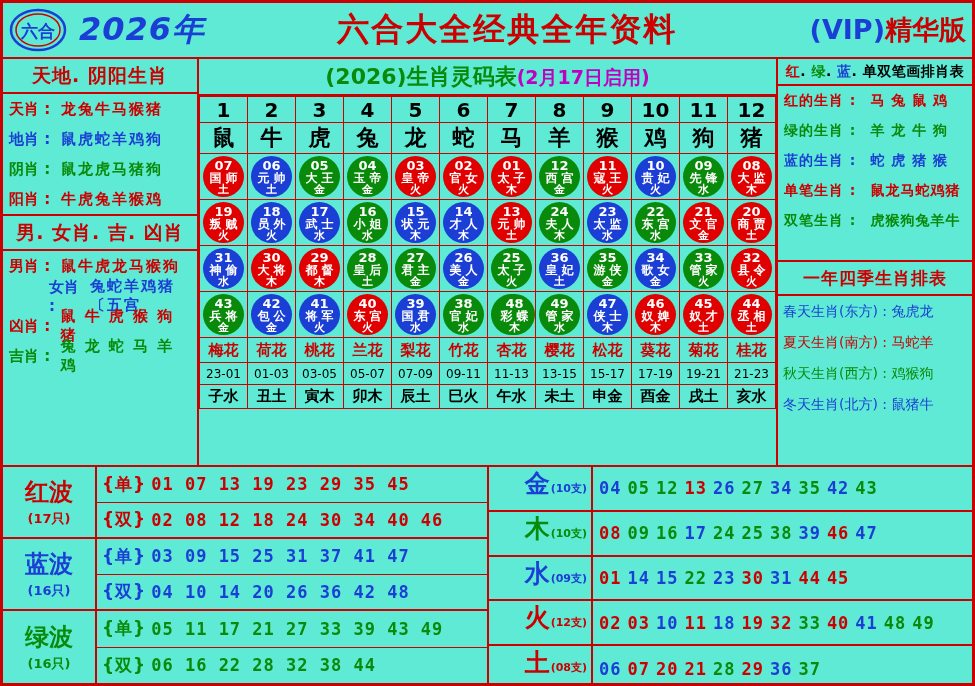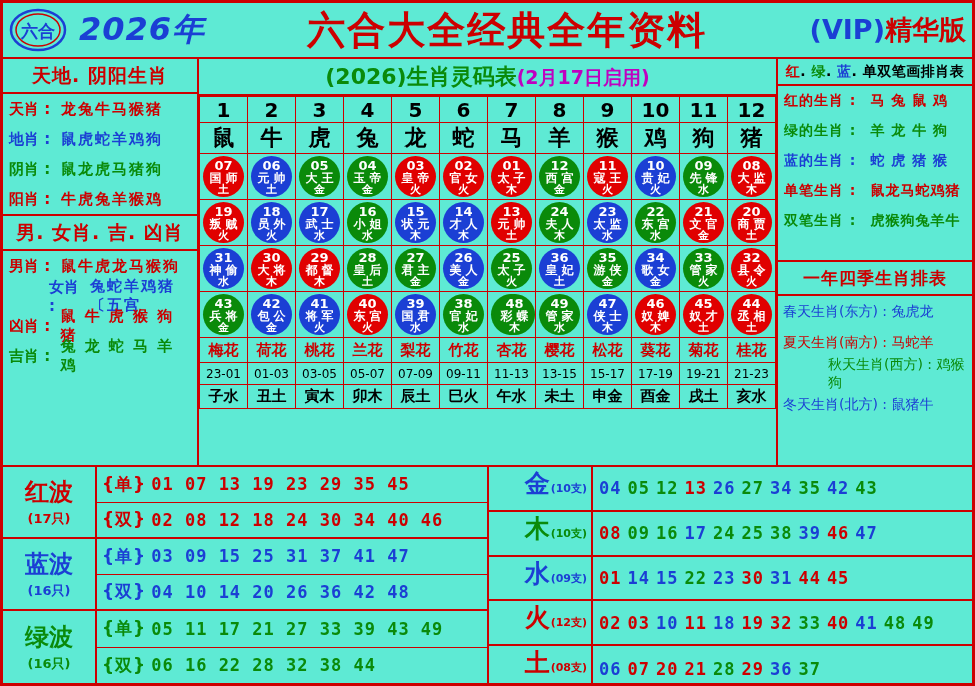--- a/index.html
+++ b/index.html
@@ -38,21 +38,21 @@
     font-size: 32px;
     font-weight: bold;
     font-style: italic;
     margin-left: 10px;
     letter-spacing: 1px;
   }
   .hdr-main {
     flex: 1;
     text-align: center;
     color: #cc0000;
-    font-size: 38px;
+    font-size: 32px;
     font-weight: bold;
     letter-spacing: 2px;
     font-family: "DejaVu Sans", sans-serif;
   }
   .hdr-vip {
     color: #1b3fd4;
     font-size: 27px;
     font-weight: bold;
     padding-right: 6px;
   }
@@ -765,21 +765,21 @@
           </div>
           <div class="rrow" style="color: rgb(10, 138, 10);">
             <span>双笔生肖 :</span>
             <span>虎猴狗兔羊牛</span>
           </div>
         </div>
       <div class="rtitle2">一年四季生肖排表</div>
       <div id="right-rows-2">
           <div class="rrow2" style="color: rgb(27, 63, 212);">春天生肖(东方) : 兔虎龙</div>
           <div class="rrow2" style="color: rgb(204, 0, 0);">夏天生肖(南方) : 马蛇羊</div>
-          <div class="rrow2" style="color: rgb(10, 138, 10); margin-left: 45px;">秋天生肖(西方) : 鸡猴狗</div>
+          <div class="rrow2" style="color: rgb(10, 138, 10);">秋天生肖(西方) : 鸡猴狗</div>
           <div class="rrow2" style="color: rgb(27, 63, 212);">冬天生肖(北方) : 鼠猪牛</div>
         </div>
     </div>
   </div>
 
   <div class="bottom">
     <div class="bl" id="waves-container">
         <div class="wave-row">
           <div class="wave-name" style="color: rgb(204, 0, 0);">
             <div class="wn">红波</div>

